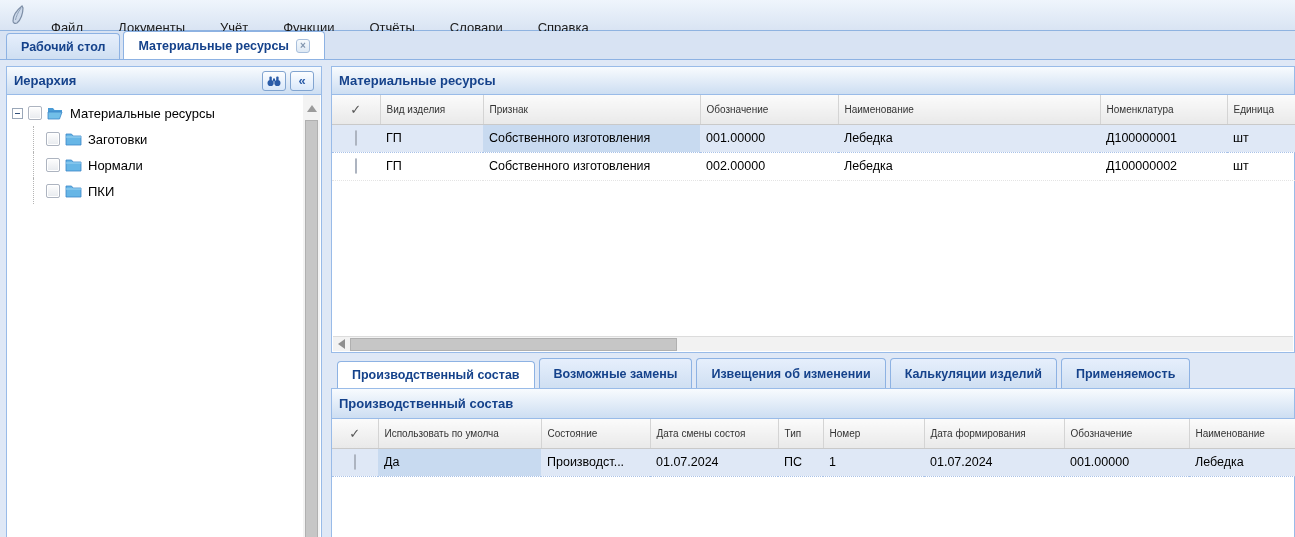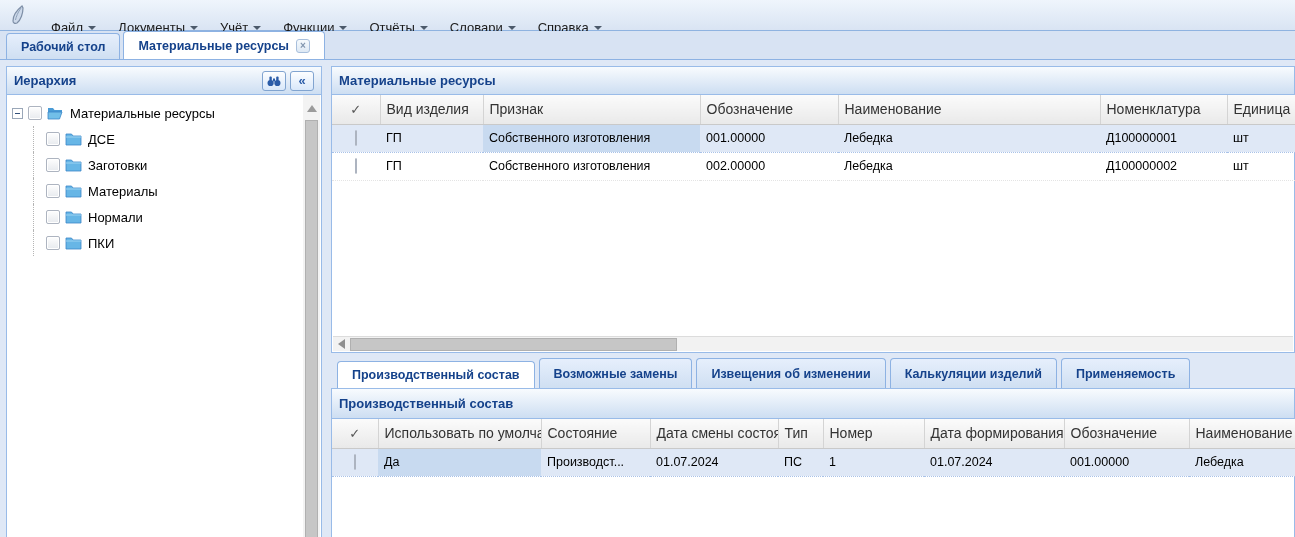--- a/index.html
+++ b/index.html
@@ -12,21 +12,21 @@
 
   
   .menubar{
     position:absolute; left:0; top:0; width:1295px; height:31px;
     background:linear-gradient(#eff5fc,#d9e4f3);
     border-bottom:1px solid #8fb3e0;
     display:flex; align-items:center; padding-left:6px;
   }
   .logo{ width:22px; height:22px; margin:0 10px 0 2px; }
   .menu-item{
-    display:flex; align-items:center; gap:5px;
+    display:flex; align-items:flex-end; gap:5px;
     padding:4px 11px; font-size:13px; color:#1a1a1a; cursor:default;margin-top:24px;
   }
   .caret{ width:0; height:0; border-left:4px solid transparent;
     border-right:4px solid transparent; border-top:4px solid #4c5a6b; margin-top:2px;}
 
   
   .tabstrip{
     position:absolute; left:0; top:31px; width:1295px; height:29px;
     background:#d8e3f3; border-bottom:1px solid #8db2e3;
     display:flex; align-items:flex-end; padding-left:6px; gap:3px;
@@ -87,21 +87,21 @@
   }
   .arr-up{ width:0; height:0; border-left:5px solid transparent; border-right:5px solid transparent;
     border-bottom:7px solid #9b9b9b; margin-top:10px; cursor:pointer;}
   .vthumb{ width:13px; background:#c6c6c6; border:1px solid #b0b0b0; flex:1; margin-top:8px; cursor:grab;}
 
   
   table.grid{ border-collapse:collapse; table-layout:fixed; }
   .grid th{
     height:29px; background:linear-gradient(#fbfbfb,#e9e9e9);
     border-right:1px solid #d4d4d4; border-bottom:1px solid #c9c9c9;
-    font-weight:normal; font-size:14px; color:#333; text-align:left;
+    font-weight:normal; font-size:10px; color:#333; text-align:left;
     padding:0 6px; white-space:nowrap; overflow:hidden;
   }
   .grid td{
     height:28px; padding:0 6px; font-size:12.5px; color:#000;
     white-space:nowrap; overflow:hidden; border-bottom:1px dotted #e4e4e4;
   }
   .grid tr.row-sel td{ background:#dfe8f6; border-top:1px dotted #a9c2e8; border-bottom:1px dotted #a9c2e8;}
   .grid tr.row-sel td.cell-focus{ background:#c8daf0; }
   .grid td.chk, .grid th.chk{ text-align:center; padding:0; }
   .grid th.chk{ color:#555; font-size:13px; }
@@ -206,39 +206,21 @@
       </svg>
       <span class="tree-label">Материальные ресурсы</span>
     </div>
     <div class="tree-row child">
       <span class="connector"></span>
       <span class="checkbox"></span>
       <svg class="icon-svg" width="18" height="14" viewBox="0 0 18 14">
         <path d="M1 2 h5.5 l1.5 2 H16 v9 H1 Z" fill="#67b6e6" stroke="#3a87c8" stroke-width="0.8"></path>
         <path d="M1 5 h15" stroke="#9ed4f2" stroke-width="1"></path>
       </svg>
-      <span class="tree-label">ДСЕ</span>
-    </div>
-    <div class="tree-row child">
-      <span class="connector"></span>
-      <span class="checkbox"></span>
-      <svg class="icon-svg" width="18" height="14" viewBox="0 0 18 14">
-        <path d="M1 2 h5.5 l1.5 2 H16 v9 H1 Z" fill="#67b6e6" stroke="#3a87c8" stroke-width="0.8"></path>
-        <path d="M1 5 h15" stroke="#9ed4f2" stroke-width="1"></path>
-      </svg>
       <span class="tree-label">Заготовки</span>
-    </div>
-    <div class="tree-row child">
-      <span class="connector"></span>
-      <span class="checkbox"></span>
-      <svg class="icon-svg" width="18" height="14" viewBox="0 0 18 14">
-        <path d="M1 2 h5.5 l1.5 2 H16 v9 H1 Z" fill="#67b6e6" stroke="#3a87c8" stroke-width="0.8"></path>
-        <path d="M1 5 h15" stroke="#9ed4f2" stroke-width="1"></path>
-      </svg>
-      <span class="tree-label">Материалы</span>
     </div>
     <div class="tree-row child">
       <span class="connector"></span>
       <span class="checkbox"></span>
       <svg class="icon-svg" width="18" height="14" viewBox="0 0 18 14">
         <path d="M1 2 h5.5 l1.5 2 H16 v9 H1 Z" fill="#67b6e6" stroke="#3a87c8" stroke-width="0.8"></path>
         <path d="M1 5 h15" stroke="#9ed4f2" stroke-width="1"></path>
       </svg>
       <span class="tree-label">Нормали</span>
     </div>

